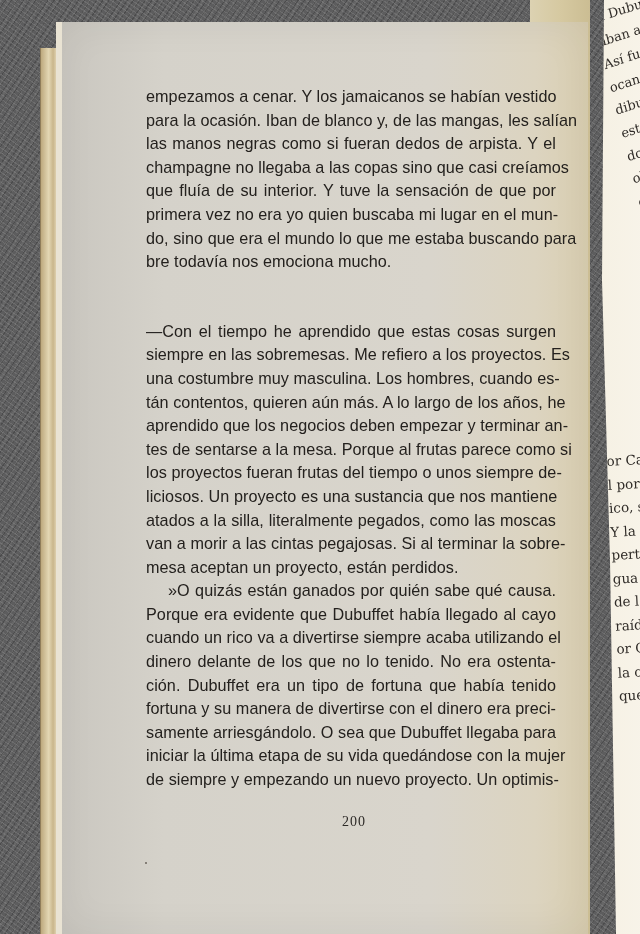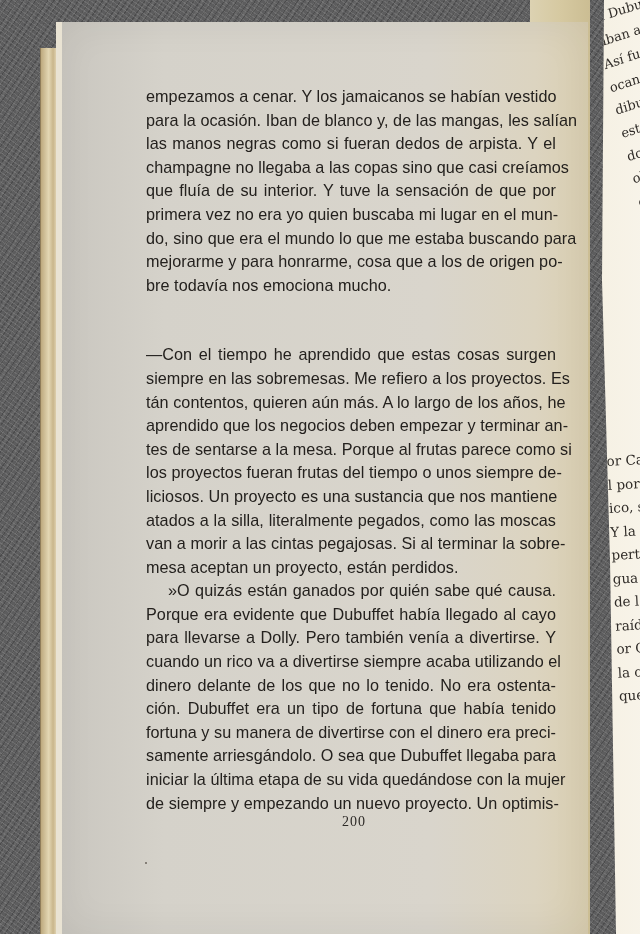--- a/index.html
+++ b/index.html
@@ -138,40 +138,39 @@
 
 <div class="text-block">
   <div>
     <span class="line">empezamos a cenar. Y los jamaicanos se habían vestido</span>
     <span class="line">para la ocasión. Iban de blanco y, de las mangas, les salían</span>
     <span class="line">las manos negras como si fueran dedos de arpista. Y el</span>
     <span class="line">champagne no llegaba a las copas sino que casi creíamos</span>
     <span class="line">que fluía de su interior. Y tuve la sensación de que por</span>
     <span class="line">primera vez no era yo quien buscaba mi lugar en el mun-</span>
     <span class="line">do, sino que era el mundo lo que me estaba buscando para</span>
-    <span class="line">mejorarme y para honrarme, cosa que a los de origen po-</span>
     <span class="line last">bre todavía nos emociona mucho.</span>
   </div>
   <div class="para-gap"></div>
   <div>
     <span class="line">—Con el tiempo he aprendido que estas cosas surgen</span>
     <span class="line">siempre en las sobremesas. Me refiero a los proyectos. Es</span>
+    <span class="line">una costumbre muy masculina. Los hombres, cuando es-</span>
     <span class="line">tán contentos, quieren aún más. A lo largo de los años, he</span>
     <span class="line">aprendido que los negocios deben empezar y terminar an-</span>
     <span class="line">tes de sentarse a la mesa. Porque al frutas parece como si</span>
     <span class="line">los proyectos fueran frutas del tiempo o unos siempre de-</span>
     <span class="line">liciosos. Un proyecto es una sustancia que nos mantiene</span>
     <span class="line">atados a la silla, literalmente pegados, como las moscas</span>
     <span class="line">van a morir a las cintas pegajosas. Si al terminar la sobre-</span>
     <span class="line last">mesa aceptan un proyecto, están perdidos.</span>
   </div>
   <div>
     <span class="line" style="padding-left:22px">»O quizás están ganados por quién sabe qué causa.</span>
     <span class="line">Porque era evidente que Dubuffet había llegado al cayo</span>
-    <span class="line">para llevarse a Dolly. Pero también venía a divertirse. Y</span>
     <span class="line">cuando un rico va a divertirse siempre acaba utilizando el</span>
     <span class="line">dinero delante de los que no lo tenido. No era ostenta-</span>
     <span class="line">ción. Dubuffet era un tipo de fortuna que había tenido</span>
     <span class="line">fortuna y su manera de divertirse con el dinero era preci-</span>
     <span class="line">samente arriesgándolo. O sea que Dubuffet llegaba para</span>
     <span class="line">iniciar la última etapa de su vida quedándose con la mujer</span>
     <span class="line">de siempre y empezando un nuevo proyecto. Un optimis-</span>
   </div>
 </div>
 

